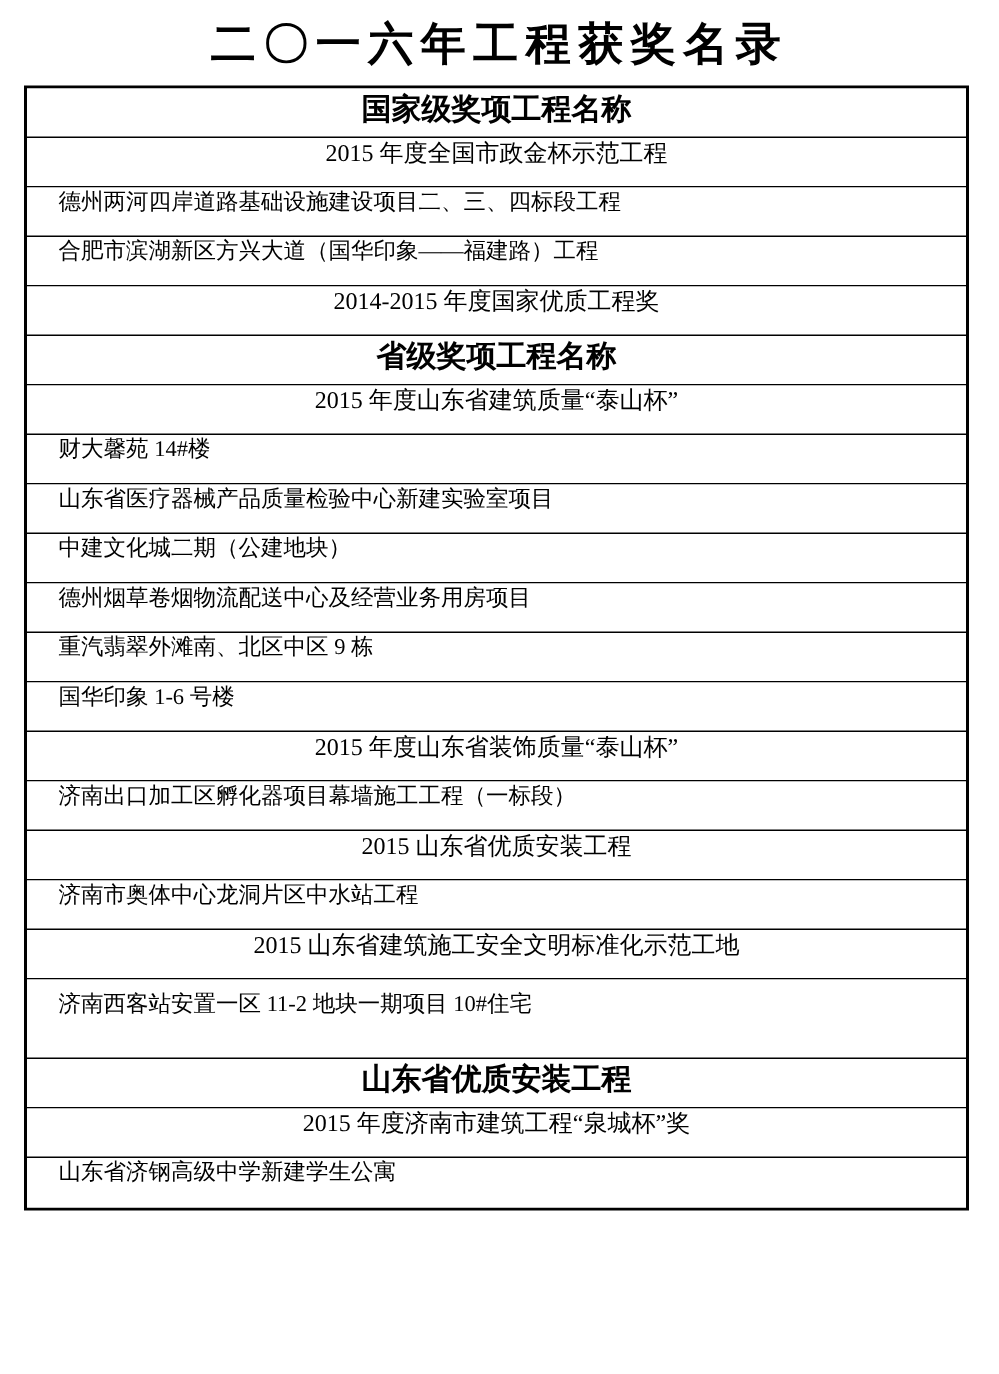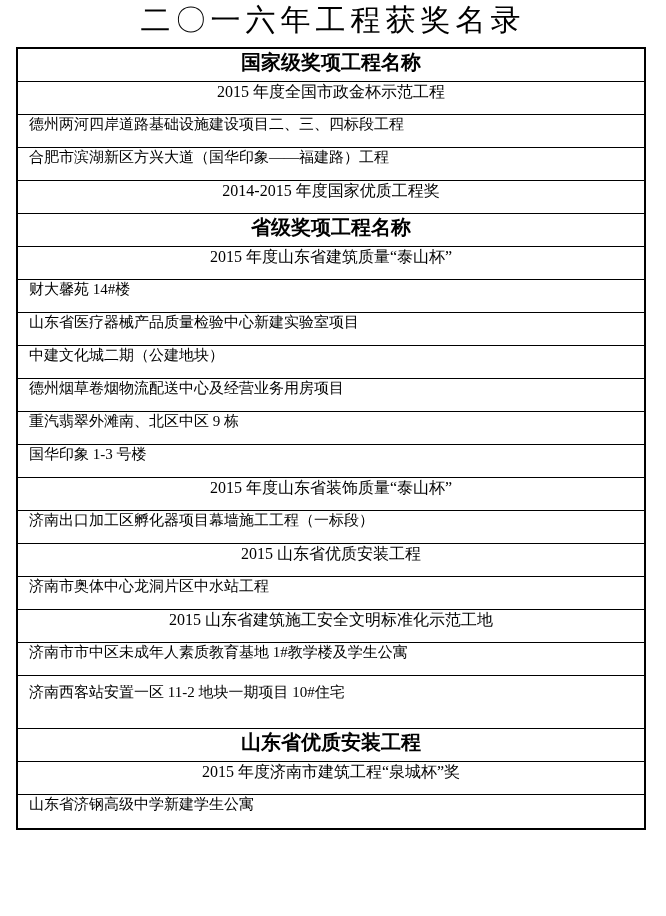--- a/index.html
+++ b/index.html
@@ -11,25 +11,26 @@
     font-family: "Liberation Serif", "DejaVu Serif", serif;
     overflow: hidden;
   }
   .page {
     position: relative;
     width: 666px;
     height: 916px;
     background: #ffffff;
   }
   .doc-title {
+    margin-top: 10px;
     height: 40px;
     line-height: 40px;
     text-align: center;
     font-size: 30px;
-    font-weight: normal;
+    font-weight: bold;
     letter-spacing: 5px;
     white-space: nowrap;
   }
   .award-table {
     margin: 7px 0 0 16px;
     width: 630px;
     border: 2px solid #000000;
     background: #ffffff;
   }
   .row {
@@ -46,21 +47,21 @@
     font-size: 20px;
     font-weight: bold;
   }
   .row.award {
     justify-content: center;
     font-size: 16px;
     font-weight: normal;
   }
   .row.project {
     justify-content: flex-start;
-    padding-left: 11px;
+    padding-left: 21px;
     font-size: 15px;
     font-weight: normal;
   }
   .row.tall {
     height: 53px;
     align-items: flex-start;
     padding-top: 7px;
   }
   .cell-text { white-space: nowrap; }
 </style>
@@ -100,39 +101,36 @@
       <div class="row project">
         <span class="cell-text">中建文化城二期（公建地块）</span>
       </div>
       <div class="row project">
         <span class="cell-text">德州烟草卷烟物流配送中心及经营业务用房项目</span>
       </div>
       <div class="row project">
         <span class="cell-text">重汽翡翠外滩南、北区中区 9 栋</span>
       </div>
       <div class="row project">
-        <span class="cell-text">国华印象 1-3 号楼</span>
+        <span class="cell-text">国华印象 1-6 号楼</span>
       </div>
       <div class="row award">
         <span class="cell-text">2015 年度山东省装饰质量“泰山杯”</span>
       </div>
       <div class="row project">
         <span class="cell-text">济南出口加工区孵化器项目幕墙施工工程（一标段）</span>
       </div>
       <div class="row award">
         <span class="cell-text">2015 山东省优质安装工程</span>
       </div>
       <div class="row project">
         <span class="cell-text">济南市奥体中心龙洞片区中水站工程</span>
       </div>
       <div class="row award">
         <span class="cell-text">2015 山东省建筑施工安全文明标准化示范工地</span>
-      </div>
-      <div class="row project">
-        <span class="cell-text">济南市市中区未成年人素质教育基地 1#教学楼及学生公寓</span>
       </div>
       <div class="row project tall">
         <span class="cell-text">济南西客站安置一区 11-2 地块一期项目 10#住宅</span>
       </div>
       <div class="row section">
         <span class="cell-text">山东省优质安装工程</span>
       </div>
       <div class="row award">
         <span class="cell-text">2015 年度济南市建筑工程“泉城杯”奖</span>
       </div>

